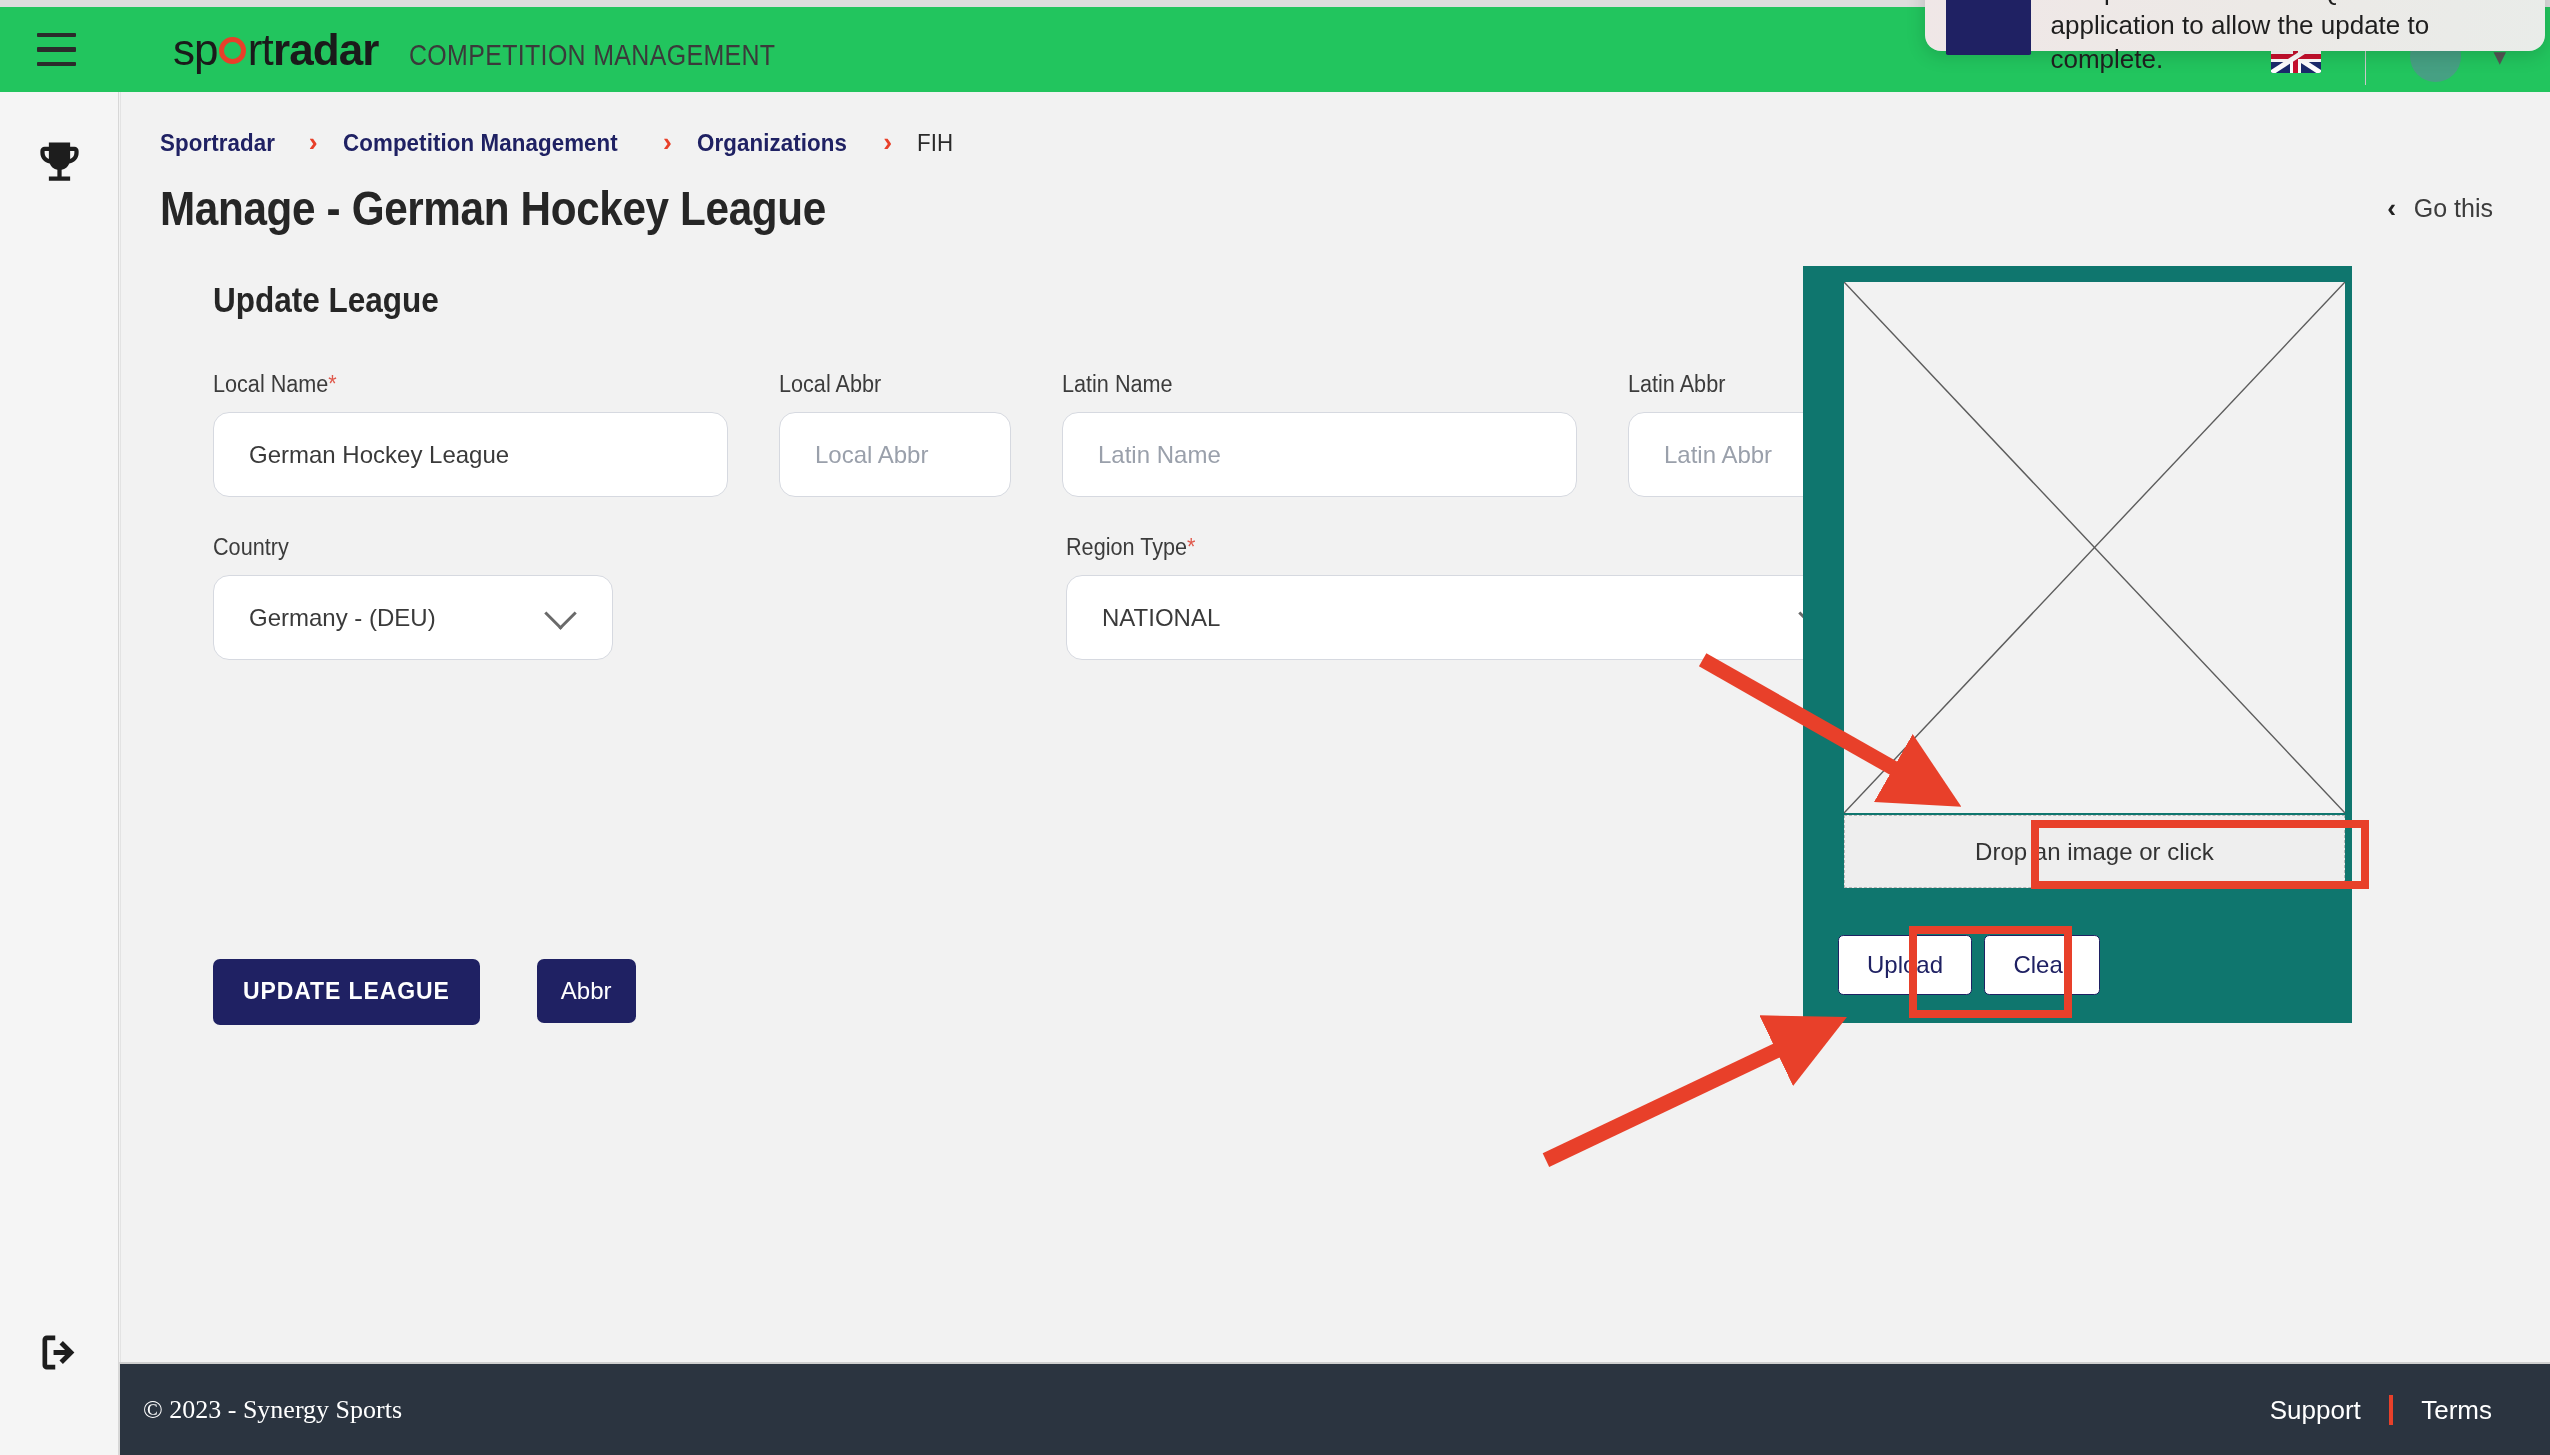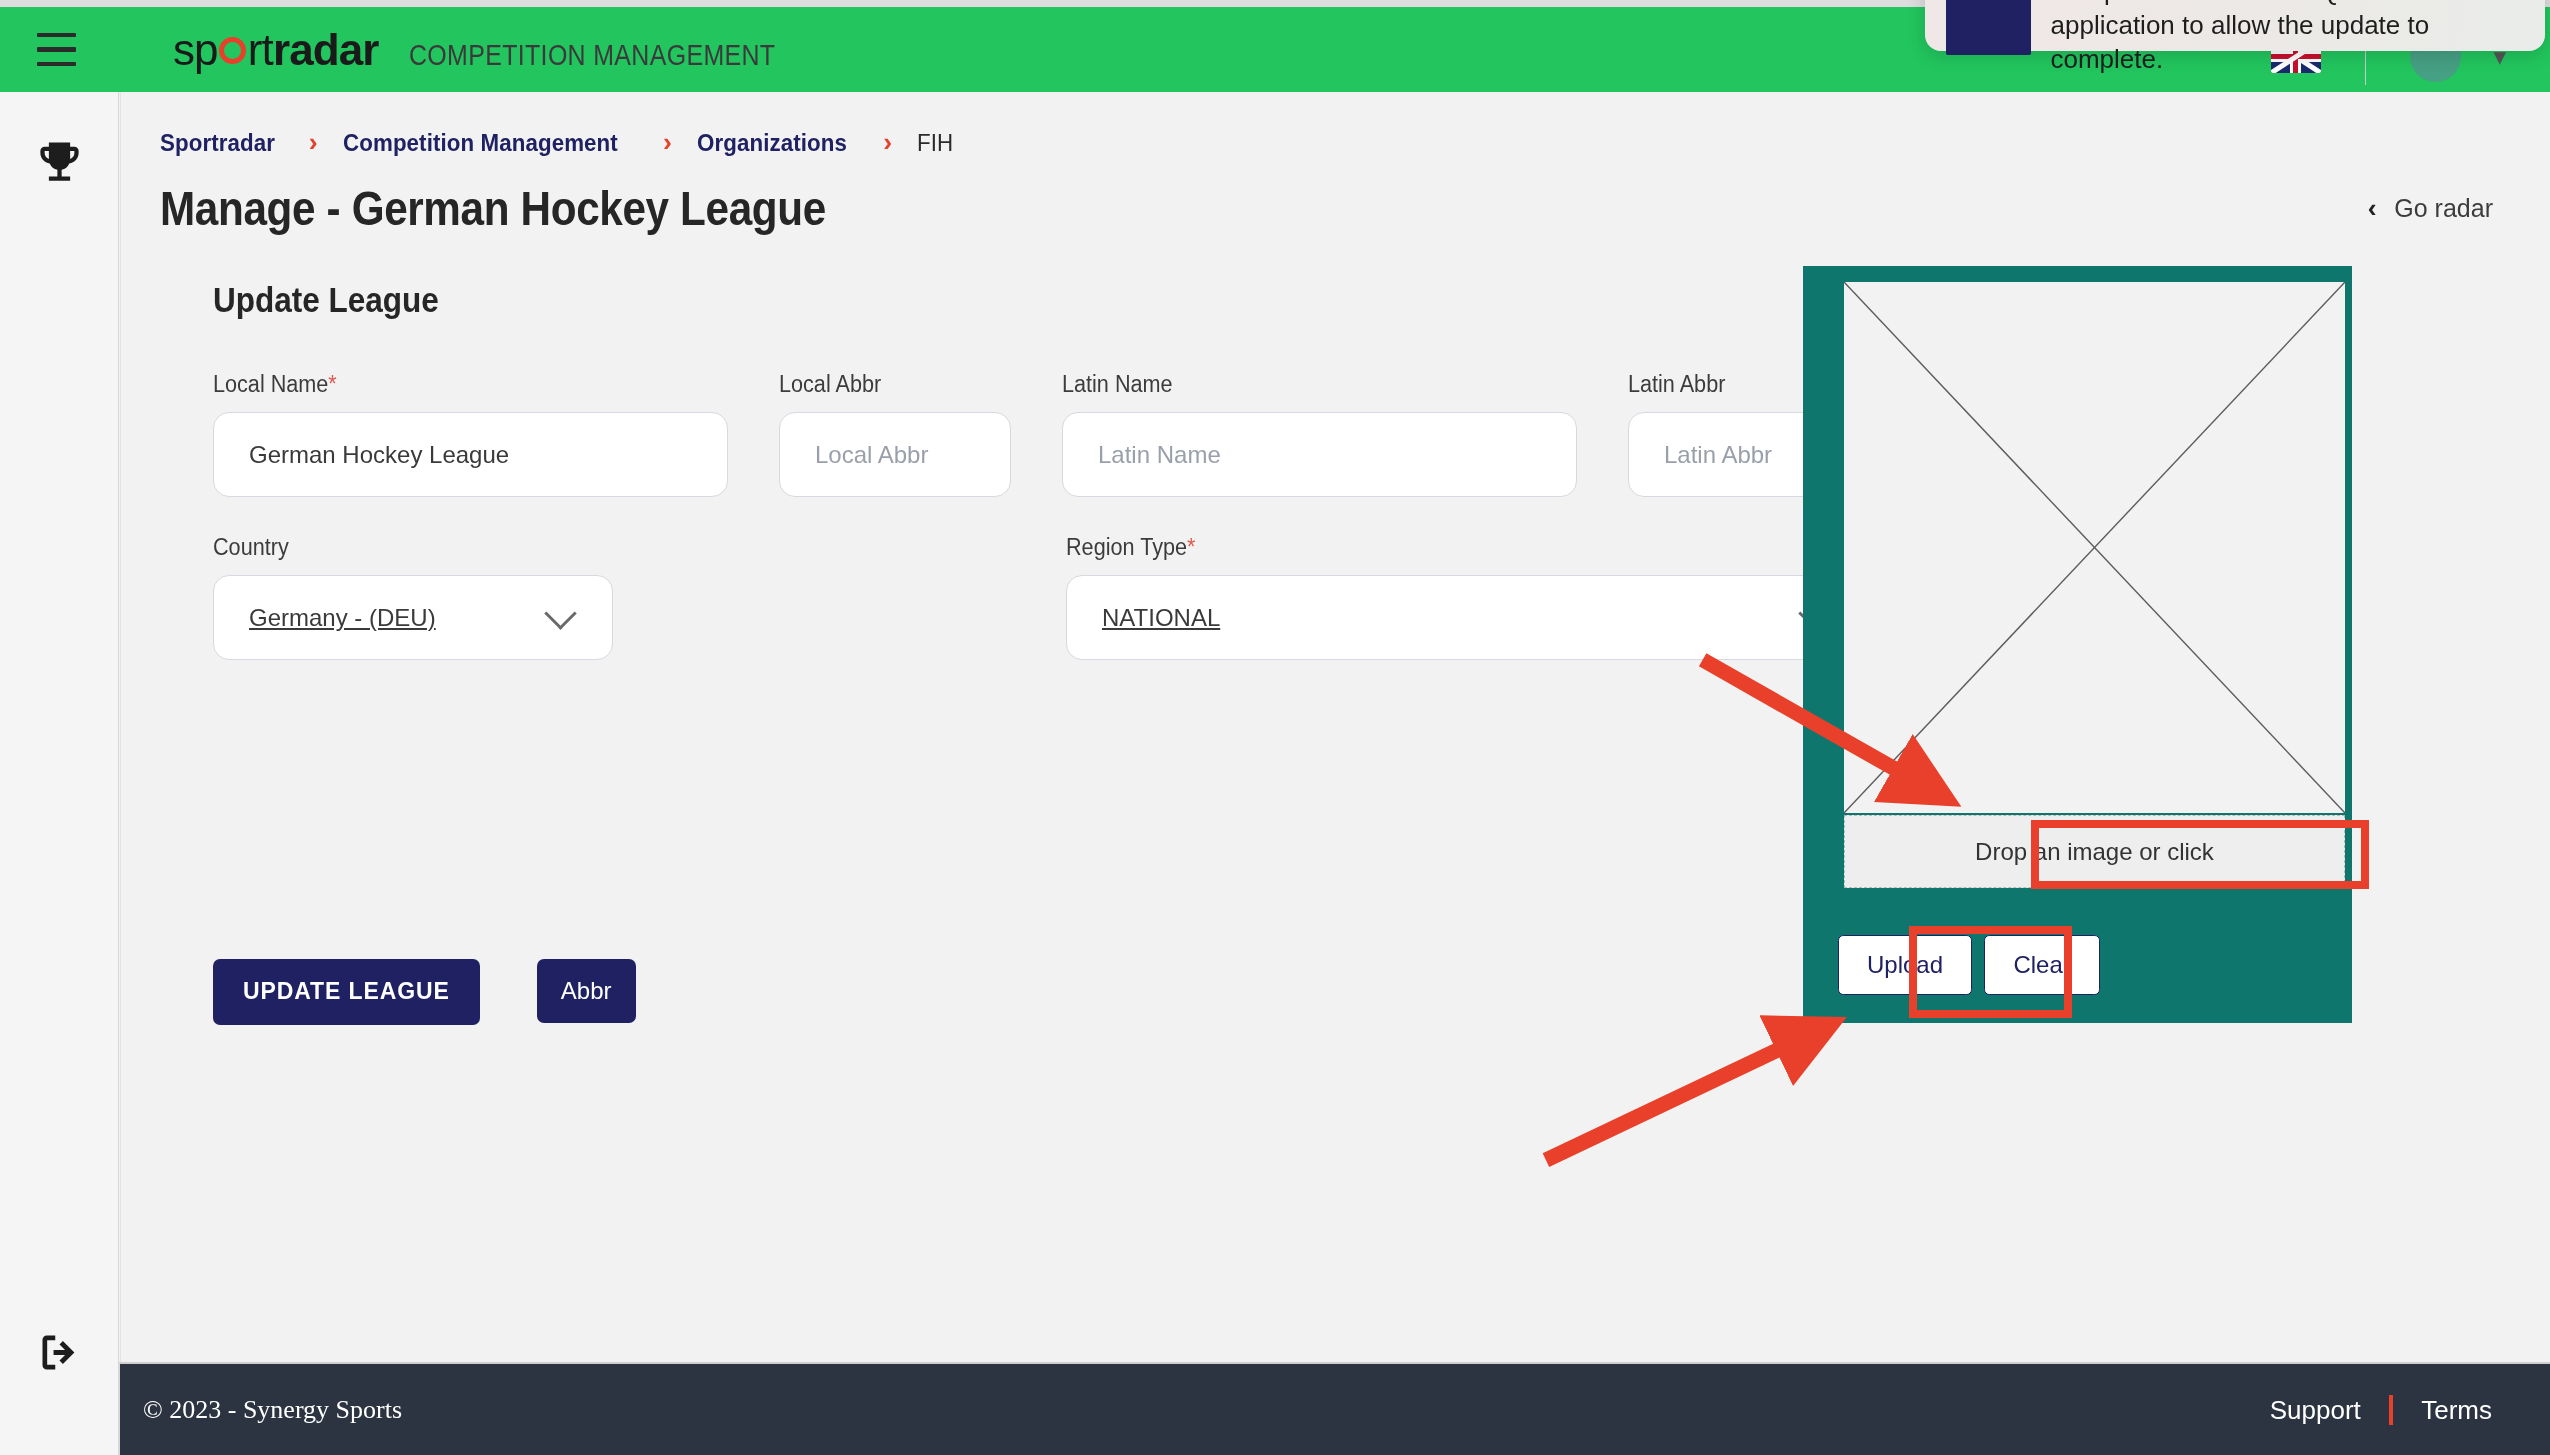--- a/index.html
+++ b/index.html
@@ -206,21 +206,21 @@
   }
   .req { color: #e05a4d; }
   .ctrl {
     height: 85px; background: #fff;
     border: 1.8px solid #d6d9e0; border-radius: 16px;
     display: flex; align-items: center;
     padding: 0 35px;
     font-size: 24px; color: #3a3a3a;
   }
   .ctrl.placeholder { color: #9aa0ab; }
-  .ctrl.select { justify-content: space-between; cursor: pointer; text-decoration: underline; }
+  .ctrl.select { justify-content: space-between; cursor: pointer; }
   .caret {
     width: 23px; height: 23px;
     border-right: 3.5px solid #6a6a6a; border-bottom: 3.5px solid #6a6a6a;
     transform: rotate(45deg); margin-bottom: 8.9px; margin-right: 5.3px;
   }
   .w-local-name { width: 515px; }
   .w-local-abbr { width: 232px; margin-left: 51px; }
   .w-latin-name { width: 515px; margin-left: 51px; }
   .w-latin-abbr { width: 232px; margin-left: 51px; }
   .w-country    { width: 400px; }
@@ -366,21 +366,21 @@
     <span class="crumb-sep">›</span>
     <span class="crumb">Organizations</span>
     <span class="crumb-sep">›</span>
     <span class="crumb last">FIH</span>
   </div>
 
   <div class="page-head">
     <div class="page-title">Manage - German Hockey League</div>
     <div class="go-back">
       <span class="chev">‹</span>
-      <span>Go radar</span>
+      <span>Go this</span>
     </div>
   </div>
 
   <div class="panel-row">
     <div class="form-col">
 
       <div class="section-title">Update League</div>
 
       
       <div class="field-row">

